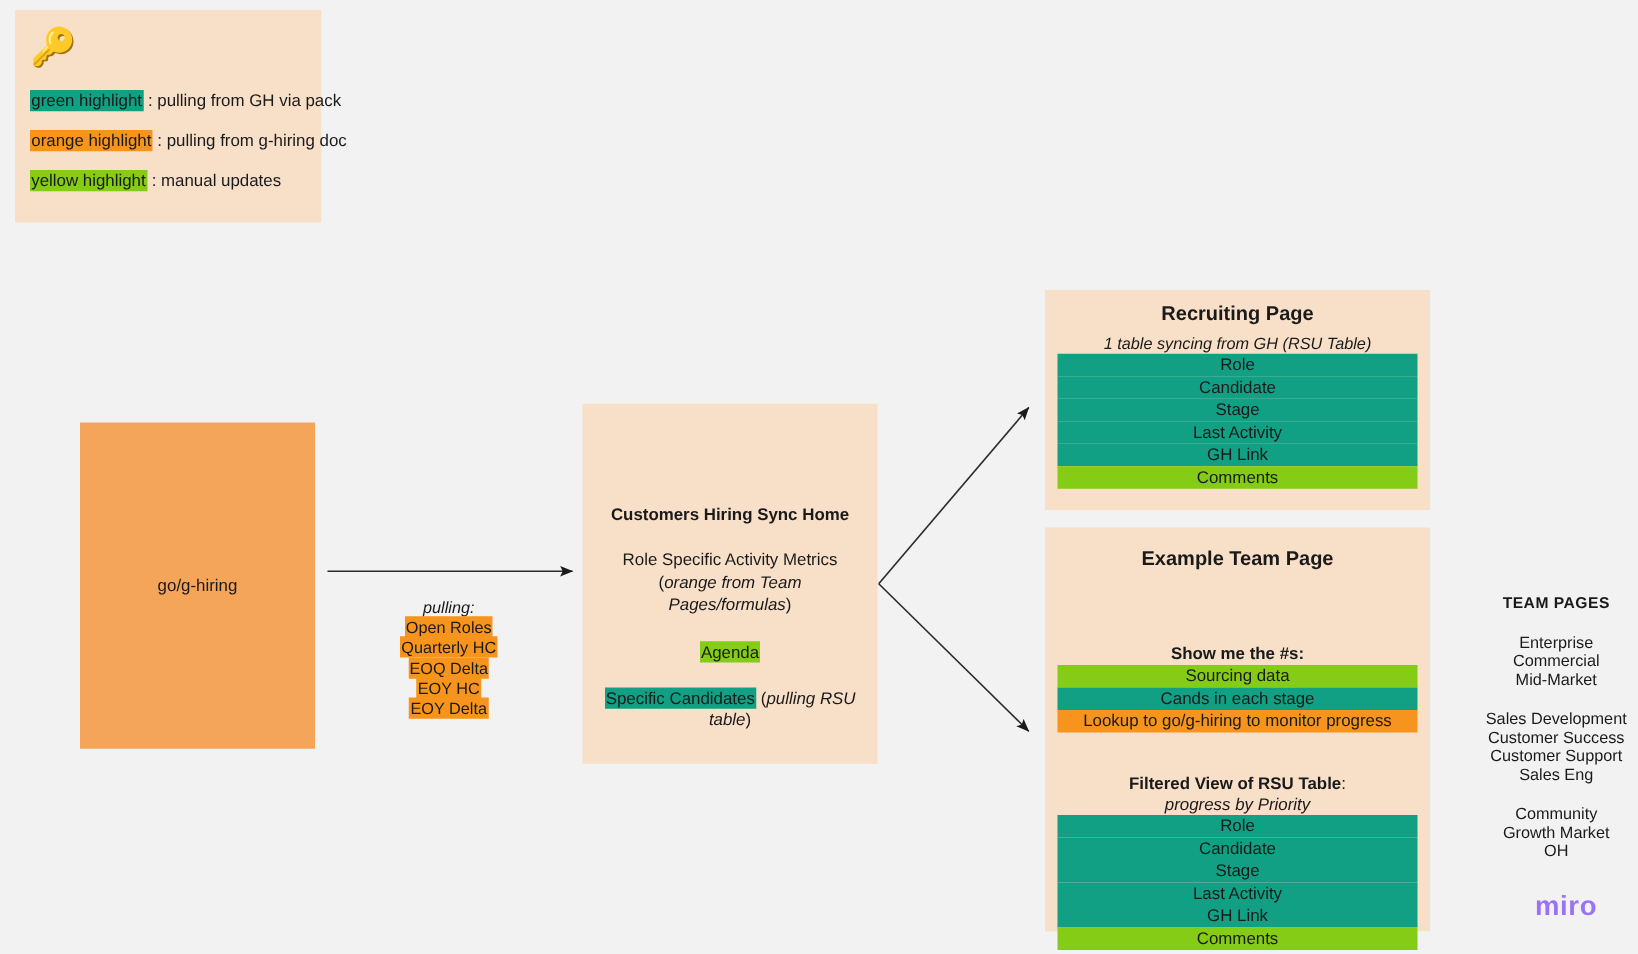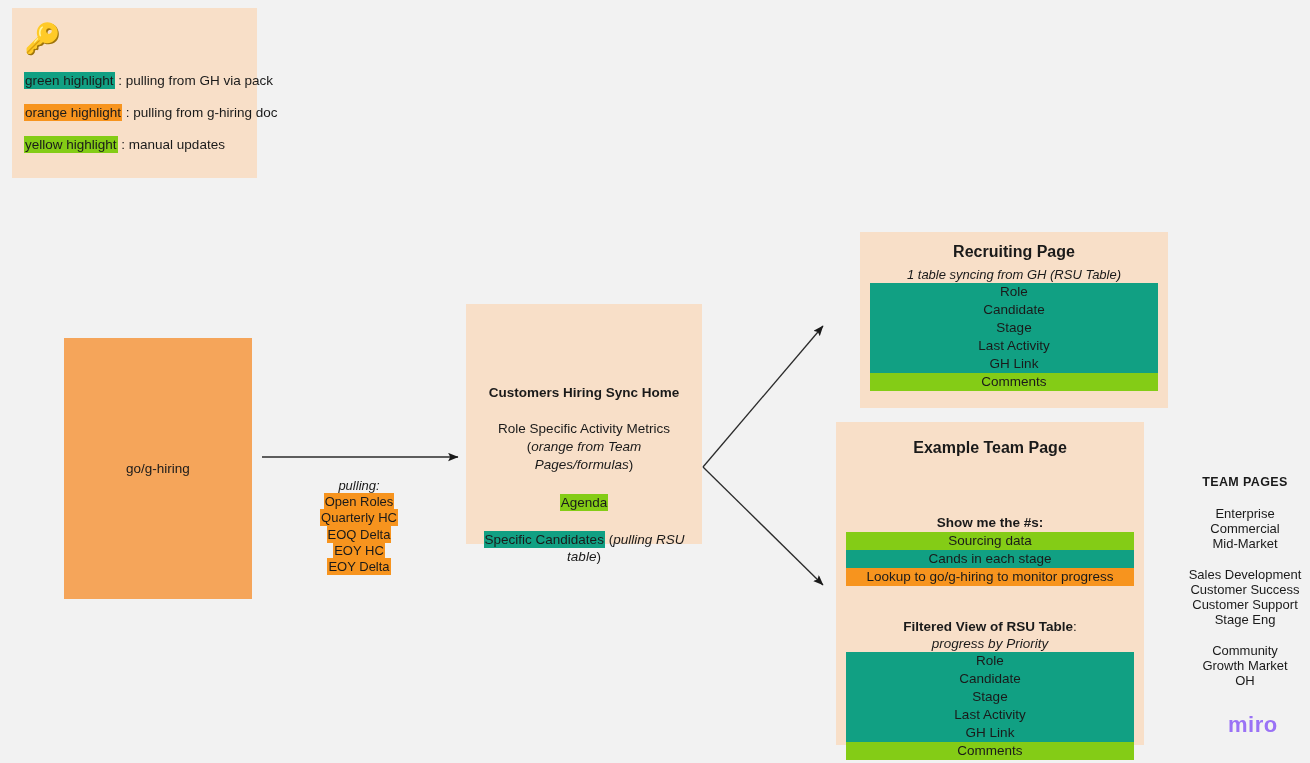--- a/index.html
+++ b/index.html
@@ -81,23 +81,23 @@
   }
   #source-card .label {
     font-size: 13.5px;
     line-height: 17px;
     color: #1a1a1a;
   }
 
   
   #center-card {
     left: 466px;
-    top: 304px;
+    top: 323px;
     width: 236px;
-    height: 240px;
+    height: 288px;
     padding: 0 12px;
   }
   #center-card .title {
     font-size: 13.5px;
     font-weight: bold;
     text-align: center;
     margin-top: 80px;
     line-height: 17px;
   }
   #center-card .metrics {
@@ -140,21 +140,20 @@
   #pulling-block .cap { font-style: italic; display: block; }
   #pulling-block .item { display: block; }
 
   
   #recruiting-card {
     left: 836px;
     top: 232px;
     width: 308px;
     height: 176px;
     padding: 0 10px;
-    margin-left: 24px;
   }
   #team-card {
     left: 836px;
     top: 422px;
     width: 308px;
     height: 323px;
     padding: 0 10px;
   }
   .card-title {
     text-align: center;
@@ -377,21 +376,21 @@
     <div class="tp-title">TEAM PAGES</div>
     <div class="tp-group">
       <span>Enterprise</span>
       <span>Commercial</span>
       <span>Mid-Market</span>
     </div>
     <div class="tp-group">
       <span>Sales Development</span>
       <span>Customer Success</span>
       <span>Customer Support</span>
-      <span>Stage Eng</span>
+      <span>Sales Eng</span>
     </div>
     <div class="tp-group">
       <span>Community</span>
       <span>Growth Market</span>
       <span>OH</span>
     </div>
   </div>
 
   <div id="miro-watermark">miro</div>
 

